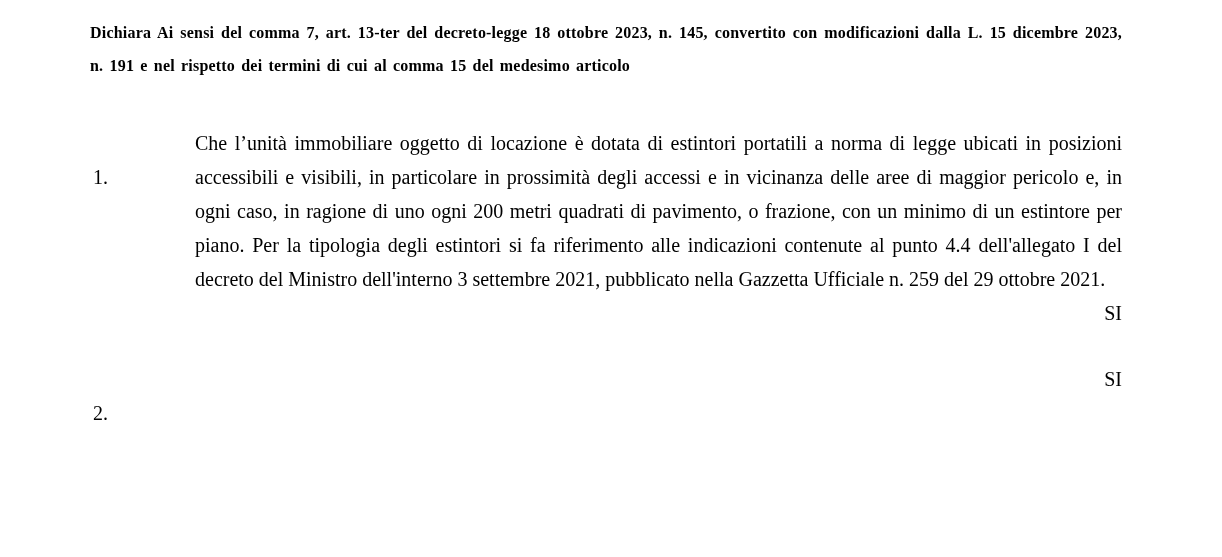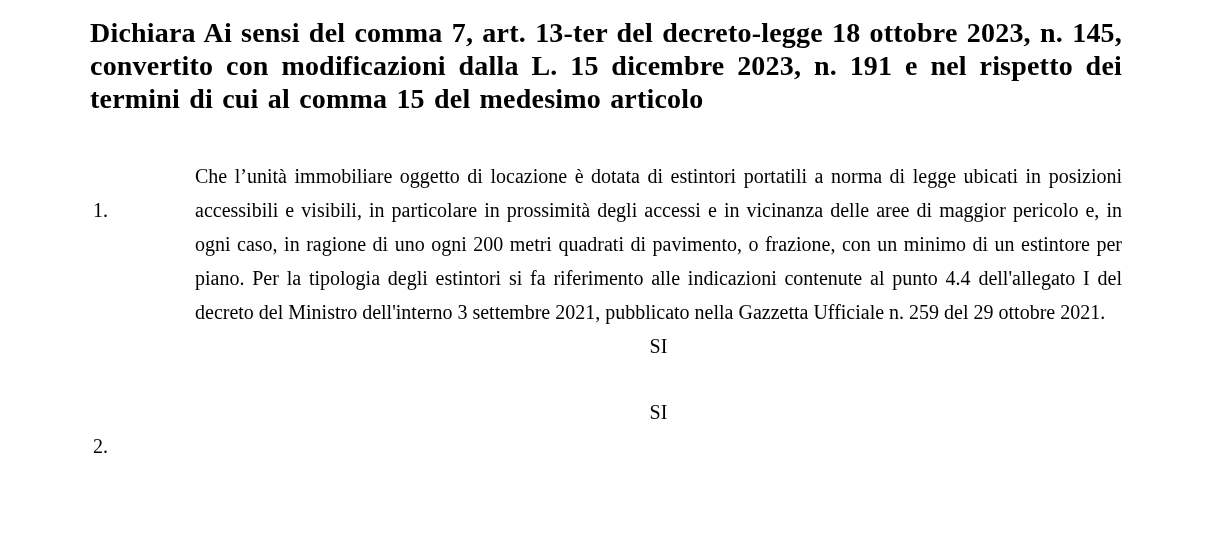--- a/index.html
+++ b/index.html
@@ -14,21 +14,21 @@
     color: #000000;
     font-family: "Liberation Serif", "DejaVu Serif", serif;
   }
   .page {
     box-sizing: border-box;
     width: 1222px;
     height: 557px;
     padding: 16px 100px 0 90px;
   }
   .heading {
-    font-size: 28px;
+    font-size: 16px;
     font-weight: bold;
     line-height: 33px;
     text-align: justify;
     text-align-last: left;
     letter-spacing: 0.2px;
     word-spacing: 2px;
   }
   .declaration-list {
     margin-top: 44px;
     font-size: 20px;
@@ -50,21 +50,21 @@
   }
   .item-content {
     flex: 1;
     min-width: 0;
   }
   .item-text {
     text-align: justify;
     text-align-last: left;
   }
   .item-answer {
-    text-align: center;
+    text-align: right;
   }
 </style>
 </head>
 <body>
 
 <div class="page">
 
   <div class="heading">Dichiara Ai sensi del comma 7, art. 13-ter del decreto-legge 18 ottobre 2023, n. 145, convertito con modificazioni dalla L. 15 dicembre 2023, n. 191 e nel rispetto dei termini di cui al comma 15 del medesimo articolo</div>
 
   <div class="declaration-list">

